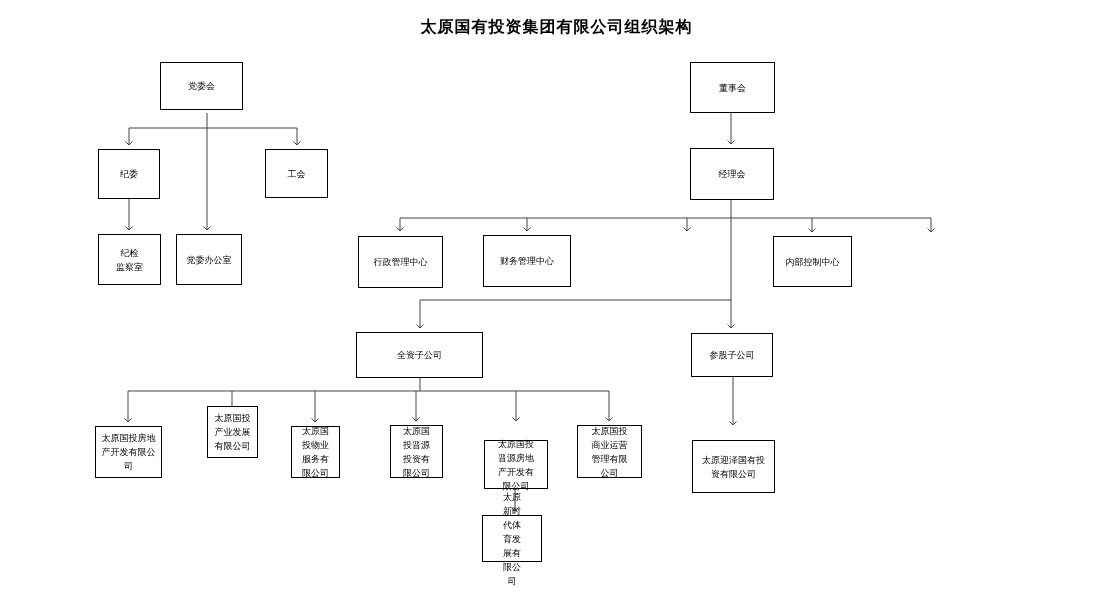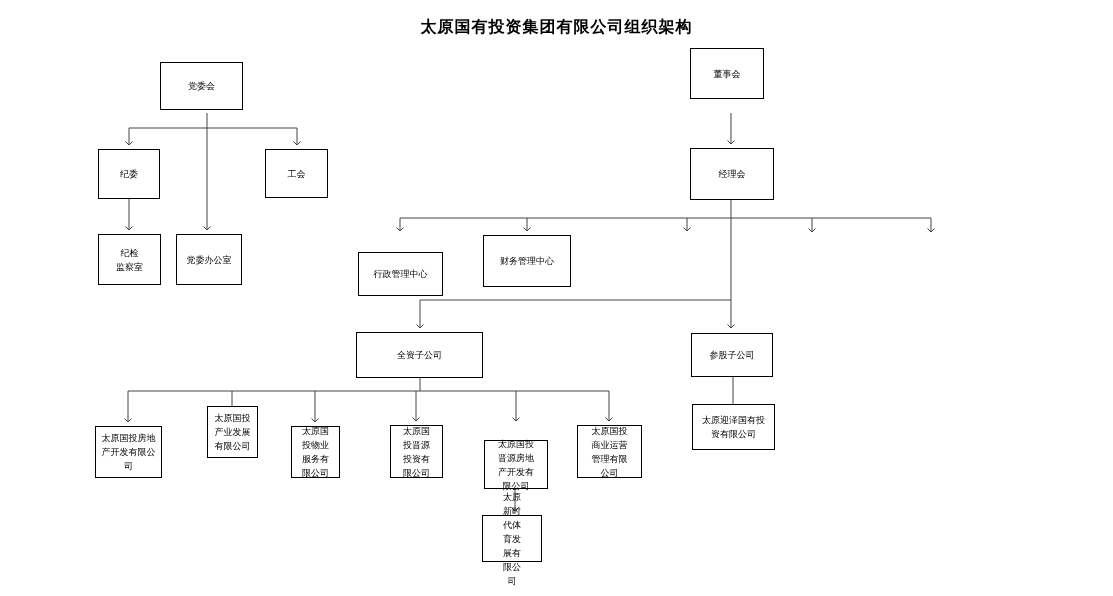--- a/index.html
+++ b/index.html
@@ -64,40 +64,41 @@
       <path d="M315,391 L315,422" marker-end="url(#arw)"></path>
       <path d="M416,391 L416,421" marker-end="url(#arw)"></path>
       <path d="M516,391 L516,421" marker-end="url(#arw)"></path>
       <path d="M609,391 L609,421" marker-end="url(#arw)"></path>
       <path d="M733,377 L733,425" marker-end="url(#arw)"></path>
       <path d="M515,480 L515,511" marker-end="url(#arw)"></path>
     </g>
   </svg>
 
   <div class="node" style="left:160px;top:62px;width:83px;height:48px">党委会</div>
-  <div class="node" style="left:690px;top:48px;width:74px;height:51px">董事会</div>
+  <div class="node" style="left:690px;top:62px;width:85px;height:51px">董事会</div>
 
   <div class="node" style="left:98px;top:149px;width:62px;height:50px">纪委</div>
   <div class="node" style="left:265px;top:149px;width:63px;height:49px">工会</div>
   <div class="node" style="left:98px;top:234px;width:63px;height:51px">纪检
 监察室</div>
   <div class="node" style="left:176px;top:234px;width:66px;height:51px">党委办公室</div>
 
   <div class="node" style="left:690px;top:148px;width:84px;height:52px">经理会</div>
 
-  <div class="node" style="left:358px;top:252px;width:85px;height:44px">行政管理中心</div>
+  <div class="node" style="left:358px;top:236px;width:85px;height:52px">行政管理中心</div>
   <div class="node" style="left:483px;top:235px;width:88px;height:52px">财务管理中心</div>
+  <div class="node" style="left:773px;top:236px;width:79px;height:51px">内部控制中心</div>
 
   <div class="node" style="left:356px;top:332px;width:127px;height:46px">全资子公司</div>
   <div class="node" style="left:691px;top:333px;width:82px;height:44px">参股子公司</div>
 
   <div class="node" style="left:95px;top:426px;width:67px;height:52px;padding:0 4px">太原国投房地产开发有限公司</div>
   <div class="node" style="left:207px;top:406px;width:51px;height:52px;padding:1px 6px">太原国投产业发展有限公司</div>
   <div class="node" style="left:291px;top:426px;width:49px;height:52px;padding:0 6px">太原国投物业服务有限公司</div>
   <div class="node" style="left:390px;top:425px;width:53px;height:53px;padding:16px 8px">太原国投晋源投资有限公司</div>
   <div class="node" style="left:484px;top:440px;width:64px;height:49px;padding:0 11px">太原国投晋源房地产开发有限公司</div>
   <div class="node" style="left:577px;top:425px;width:65px;height:53px;padding:0 10px">太原国投商业运营管理有限公司</div>
 
-  <div class="node" style="left:692px;top:404px;width:83px;height:46px;padding:0 8px">太原迎泽国有投资有限公司</div>
+  <div class="node" style="left:692px;top:440px;width:83px;height:53px;padding:0 8px">太原迎泽国有投资有限公司</div>
 
   <div class="node" style="left:482px;top:515px;width:60px;height:47px;padding:0 20px">太原新时代体育发展有限公司</div>
 
 </div>
 
 </body></html>

